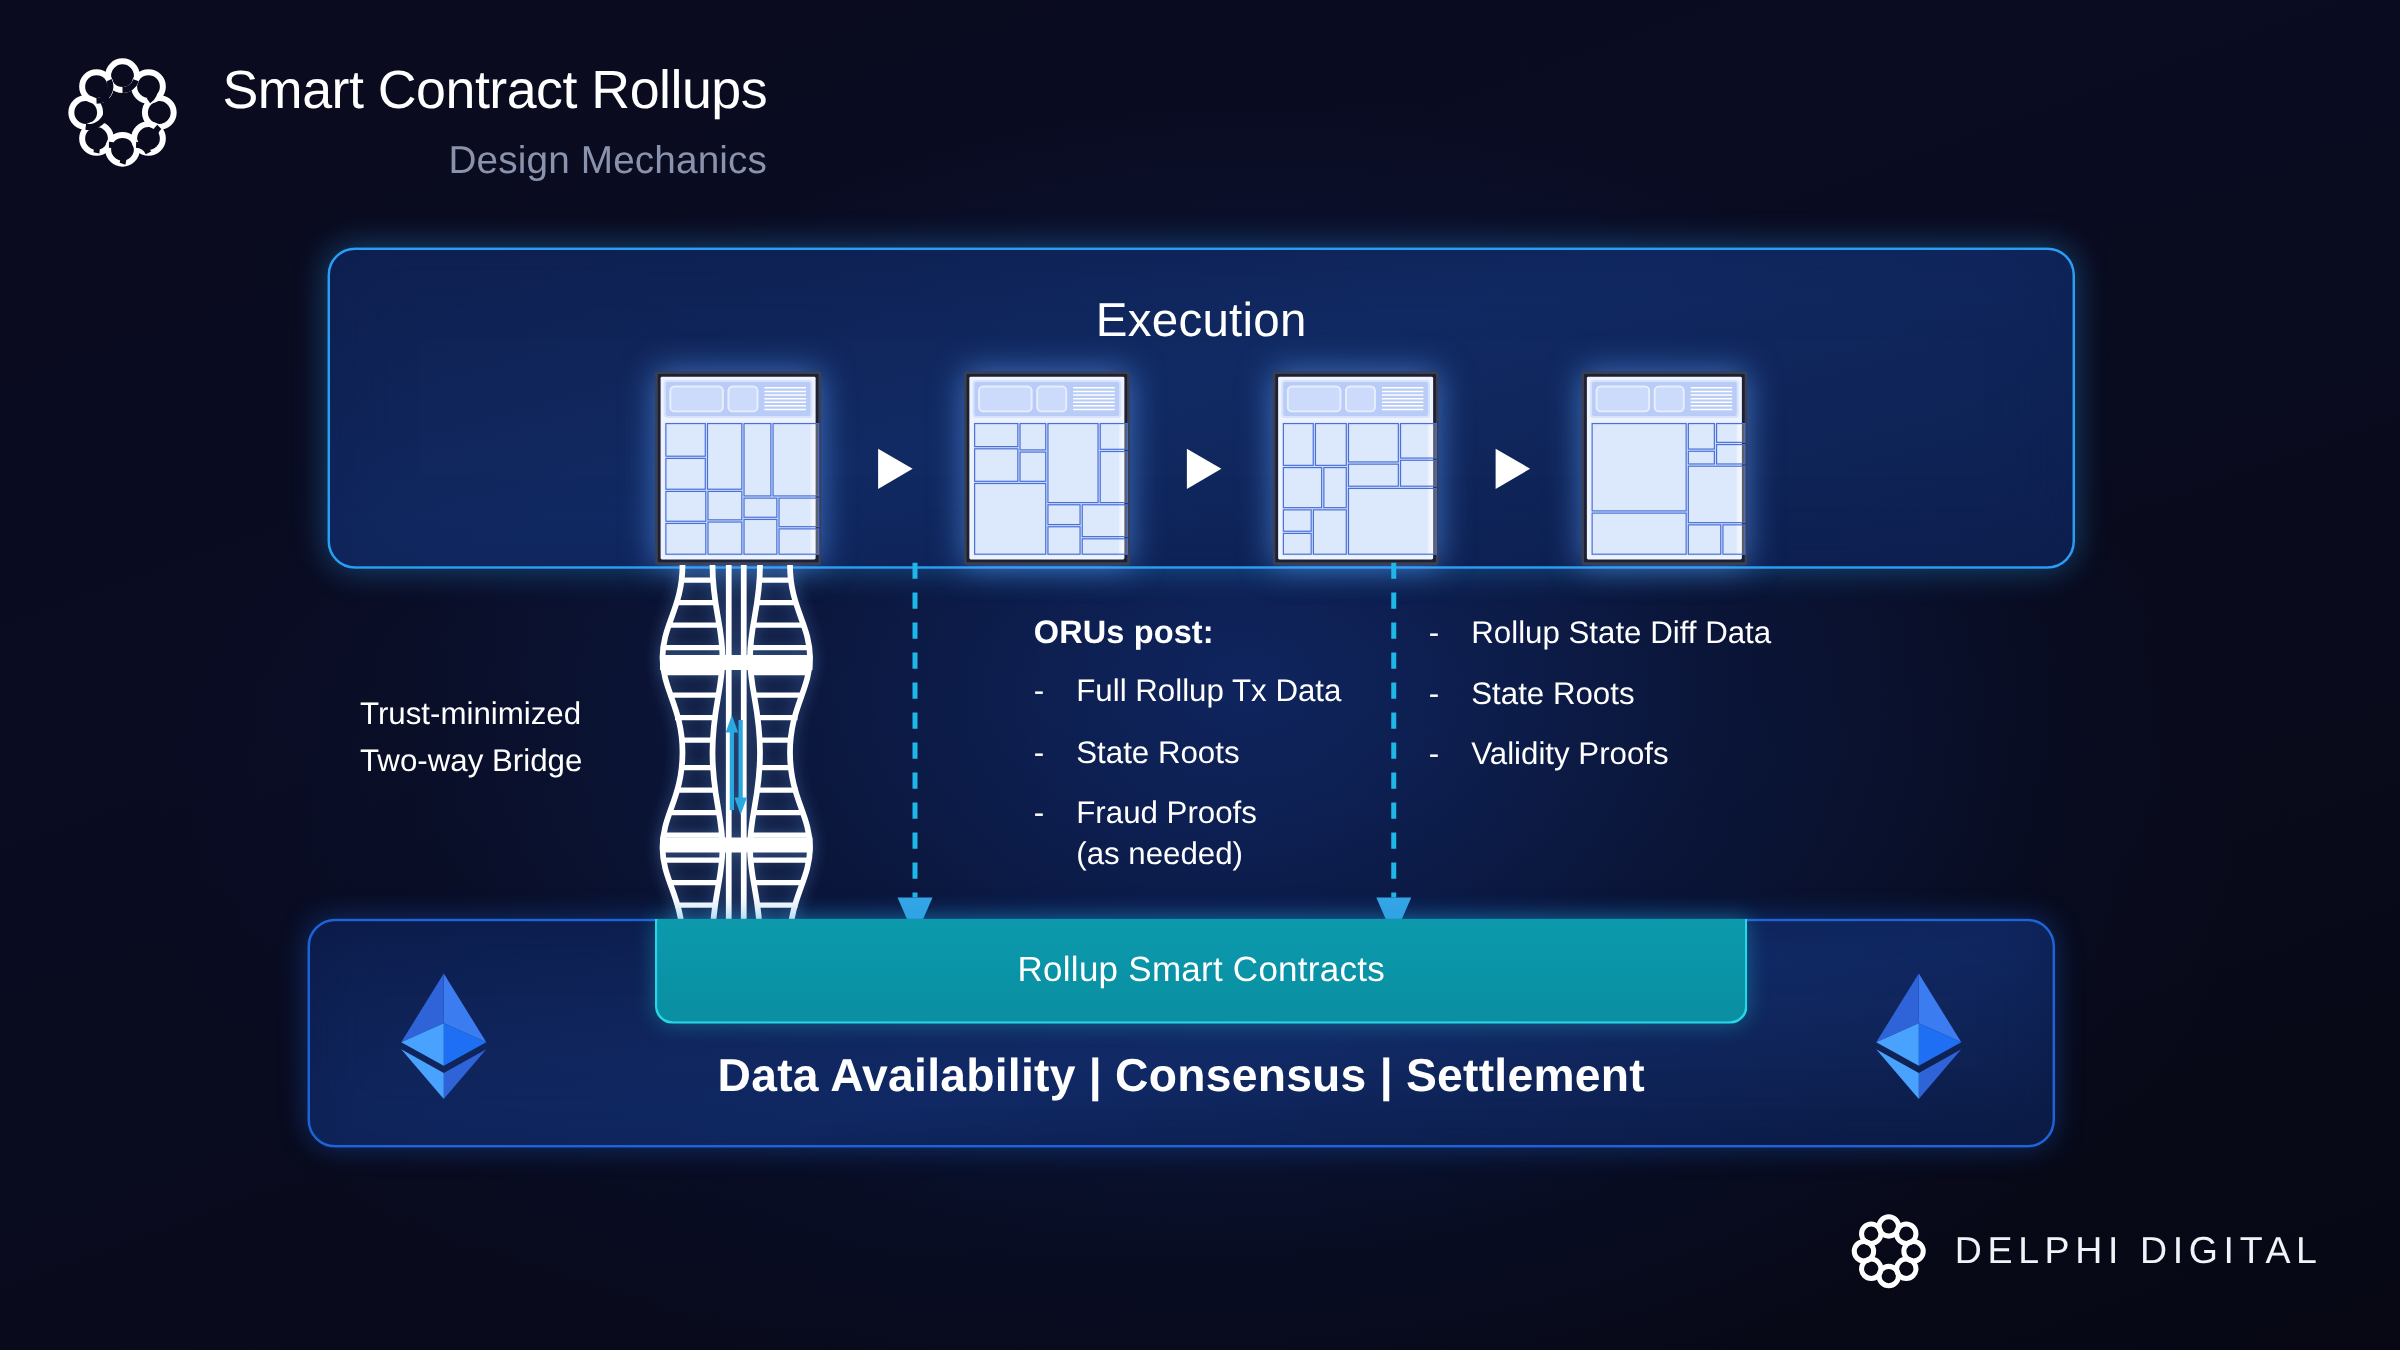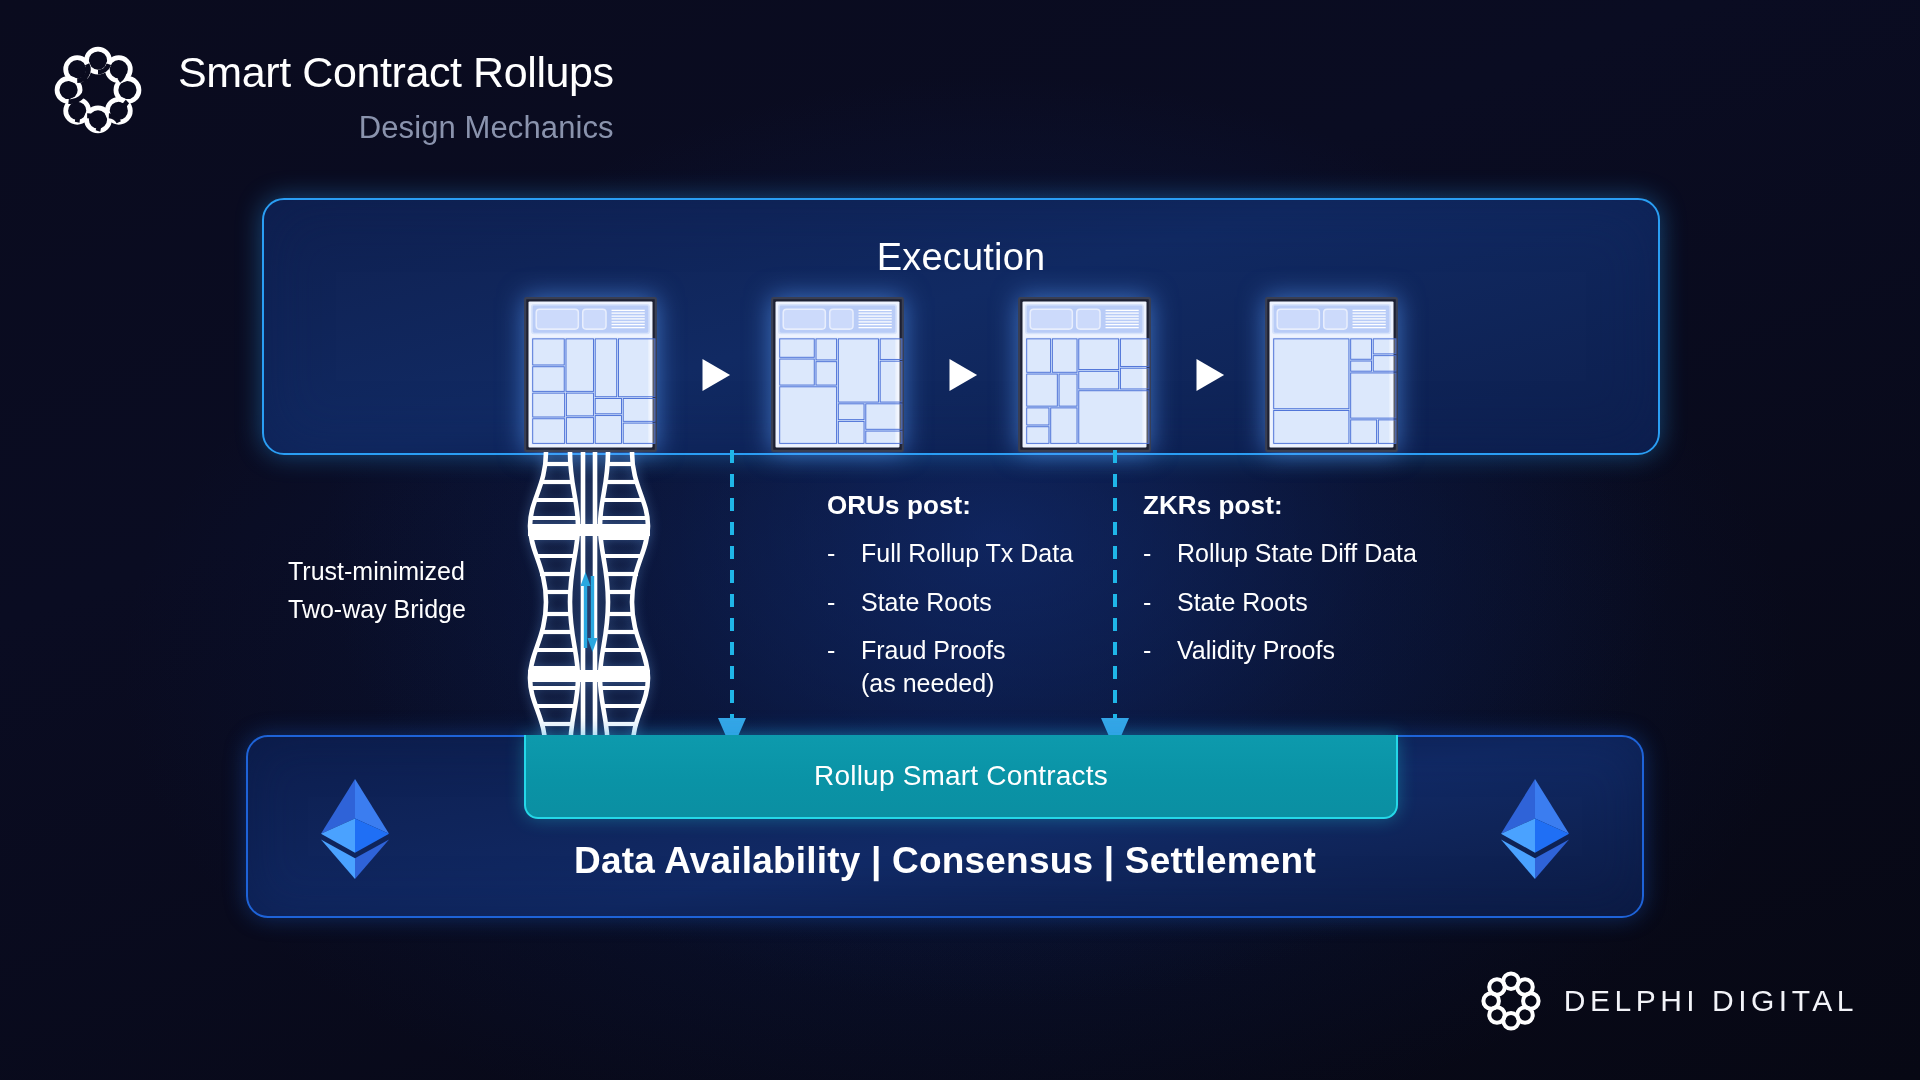--- a/index.html
+++ b/index.html
@@ -380,21 +380,20 @@
       </li>
       <li>
         <span class="post-dash">-</span>
         <span class="post-text">Fraud Proofs
 (as needed)</span>
       </li>
     </ul>
 </div>
 
 <div class="post-group" id="zkr-group">
-  <div class="post-heading">ZKRs post:</div>
   <ul class="post-list">
       <li>
         <span class="post-dash">-</span>
         <span class="post-text">Rollup State Diff Data</span>
       </li>
       <li>
         <span class="post-dash">-</span>
         <span class="post-text">State Roots</span>
       </li>
       <li>

